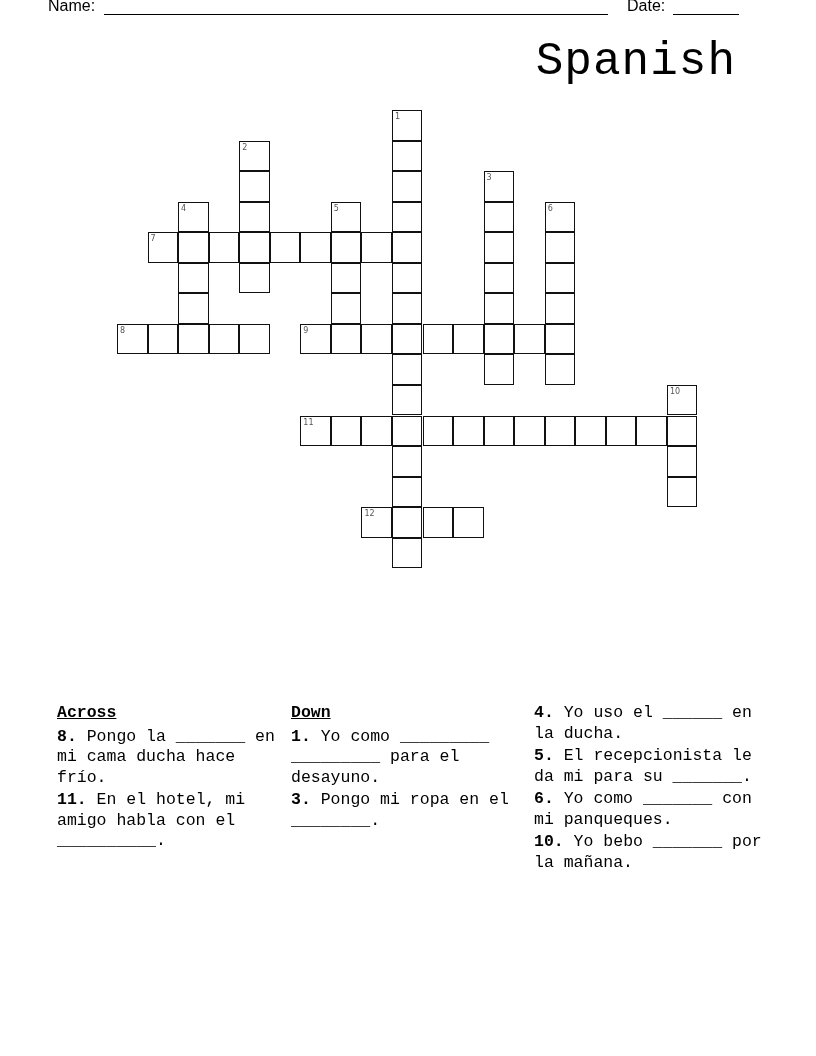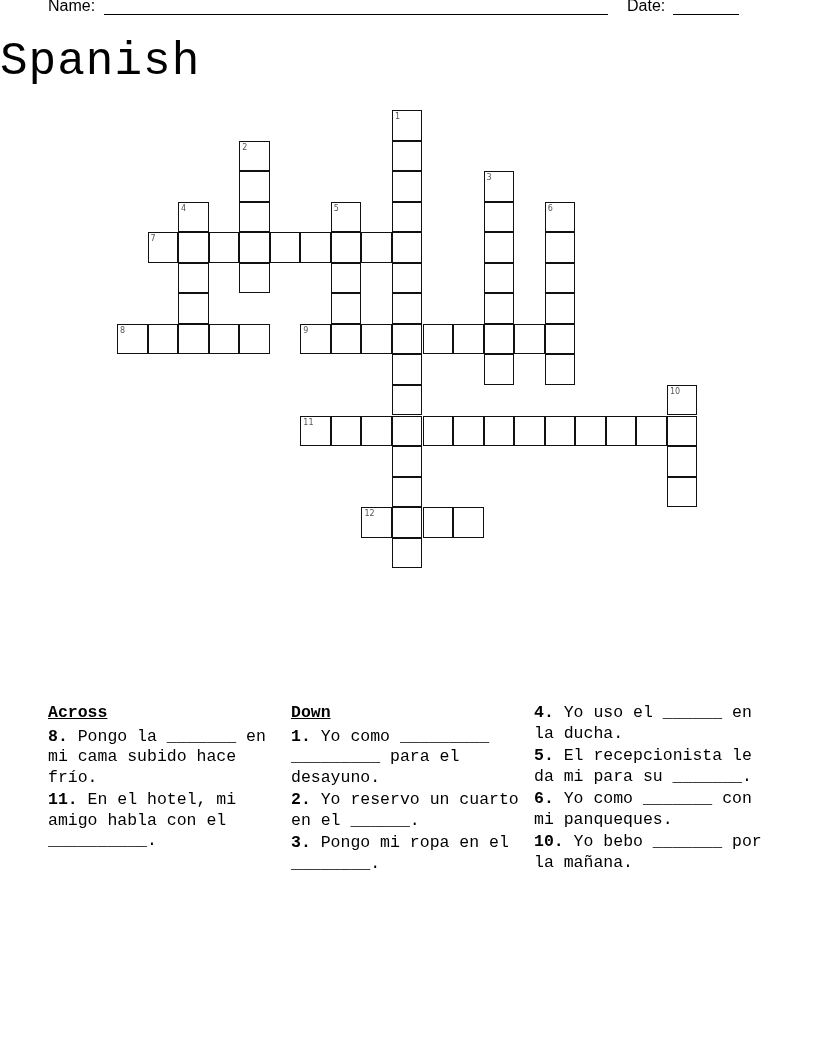--- a/index.html
+++ b/index.html
@@ -2,27 +2,27 @@
 <html><head>
 <meta charset="utf-8">
 <style>
   html, body { margin: 0; padding: 0; background: #ffffff; }
   body { width: 816px; height: 1056px; position: relative; overflow: hidden; color: #000; }
   .header { position: absolute; top: -3px; left: 48px; width: 700px; height: 22px; font-family: "Liberation Sans", sans-serif; font-size: 16px; }
   .header .name-label { position: absolute; left: 0; top: 0; }
   .header .name-line { position: absolute; left: 56px; top: 0; width: 504px; border-bottom: 1px solid #000; height: 17px; }
   .header .date-label { position: absolute; left: 579px; top: 0; }
   .header .date-line { position: absolute; left: 625px; top: 0; width: 66px; border-bottom: 1px solid #000; height: 17px; }
-  .title { position: absolute; top: 36px; left: 0; width: 736px; text-align: left; font-family: "Liberation Mono", monospace; font-size: 46px; letter-spacing: 1px; }
+  .title { position: absolute; top: 36px; left: 0; width: 736px; text-align: right; font-family: "Liberation Mono", monospace; font-size: 46px; letter-spacing: 1px; }
   .grid { position: absolute; left: 0; top: 0; width: 816px; height: 600px; }
   .cell { position: absolute; width: 30.55px; height: 30.55px; box-sizing: border-box; border: 1.5px solid #111; background: #fff; }
   .cell .num { position: absolute; left: 2px; top: 1px; font-family: "DejaVu Sans", sans-serif; font-size: 8px; color: #555; line-height: 9px; }
   .clues { position: absolute; top: 703px; left: 48px; font-family: "Liberation Mono", monospace; font-size: 16.5px; line-height: 20.5px; }
   .col { position: absolute; top: 0; width: 235px; }
-  .col1 { left: 0; }
+  .col1 { left: 9px; }
   .col2 { left: 243px; }
   .col3 { left: 486px; }
   .section-head { font-weight: bold; text-decoration: underline; margin-bottom: 3px; }
   .clue { margin-bottom: 2px; white-space: pre-wrap; }
   .clue .cn { font-weight: bold; }
 </style>
 </head>
 <body>
 
 <div class="header">
@@ -132,27 +132,26 @@
     <div class="cell" style="left: 361.4px; top: 507.15px;">
       <span class="num">12</span>
     </div>
     <div class="cell" style="left: 422.5px; top: 507.15px;"></div>
     <div class="cell" style="left: 453.05px; top: 507.15px;"></div>
   </div>
 
 <div class="clues">
   <div class="col col1">
     <div class="section-head">Across</div>
-    <div class="clue"><span class="cn">8</span><span class="cn">.</span><span> Pongo la _______ en mi cama subido hace frío.</span></div>
+    <div class="clue"><span class="cn">8</span><span class="cn">.</span><span> Pongo la _______ en mi cama ducha hace frío.</span></div>
     <div class="clue"><span class="cn">11</span><span class="cn">.</span><span> En el hotel, mi amigo habla con el __________.</span></div>
   </div>
   <div class="col col2">
     <div class="section-head">Down</div>
     <div class="clue"><span class="cn">1</span><span class="cn">.</span><span> Yo como _________ _________ para el desayuno.</span></div>
-    <div class="clue"><span class="cn">2</span><span class="cn">.</span><span> Yo reservo un cuarto en el ______.</span></div>
     <div class="clue"><span class="cn">3</span><span class="cn">.</span><span> Pongo mi ropa en el ________.</span></div>
   </div>
   <div class="col col3">
     <div class="clue"><span class="cn">4</span><span class="cn">.</span><span> Yo uso el ______ en la ducha.</span></div>
     <div class="clue"><span class="cn">5</span><span class="cn">.</span><span> El recepcionista le da mi para su _______.</span></div>
     <div class="clue"><span class="cn">6</span><span class="cn">.</span><span> Yo como _______ con mi panqueques.</span></div>
     <div class="clue"><span class="cn">10</span><span class="cn">.</span><span> Yo bebo _______ por la mañana.</span></div>
   </div>
 </div>
 

